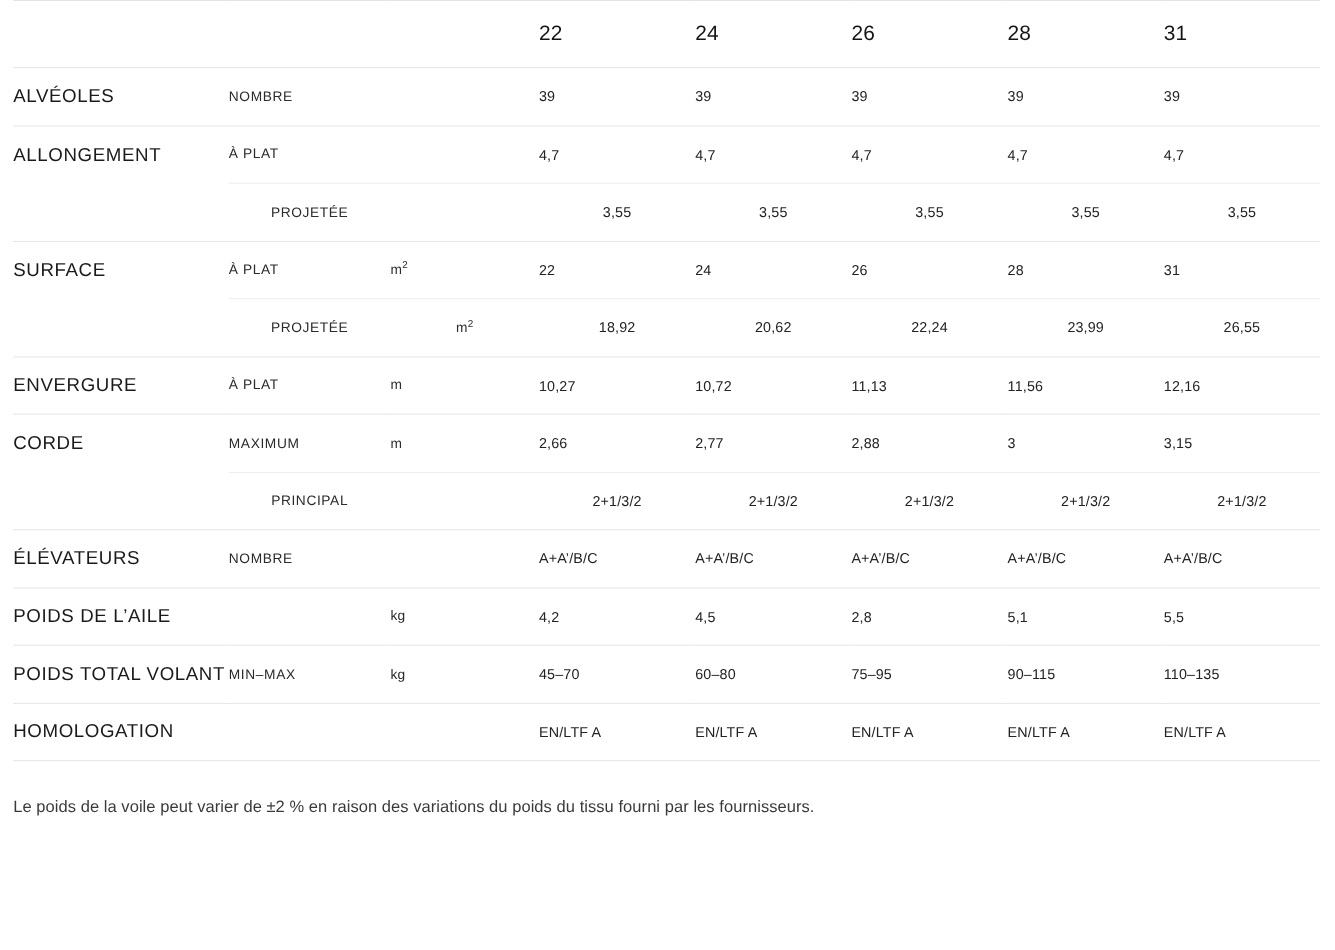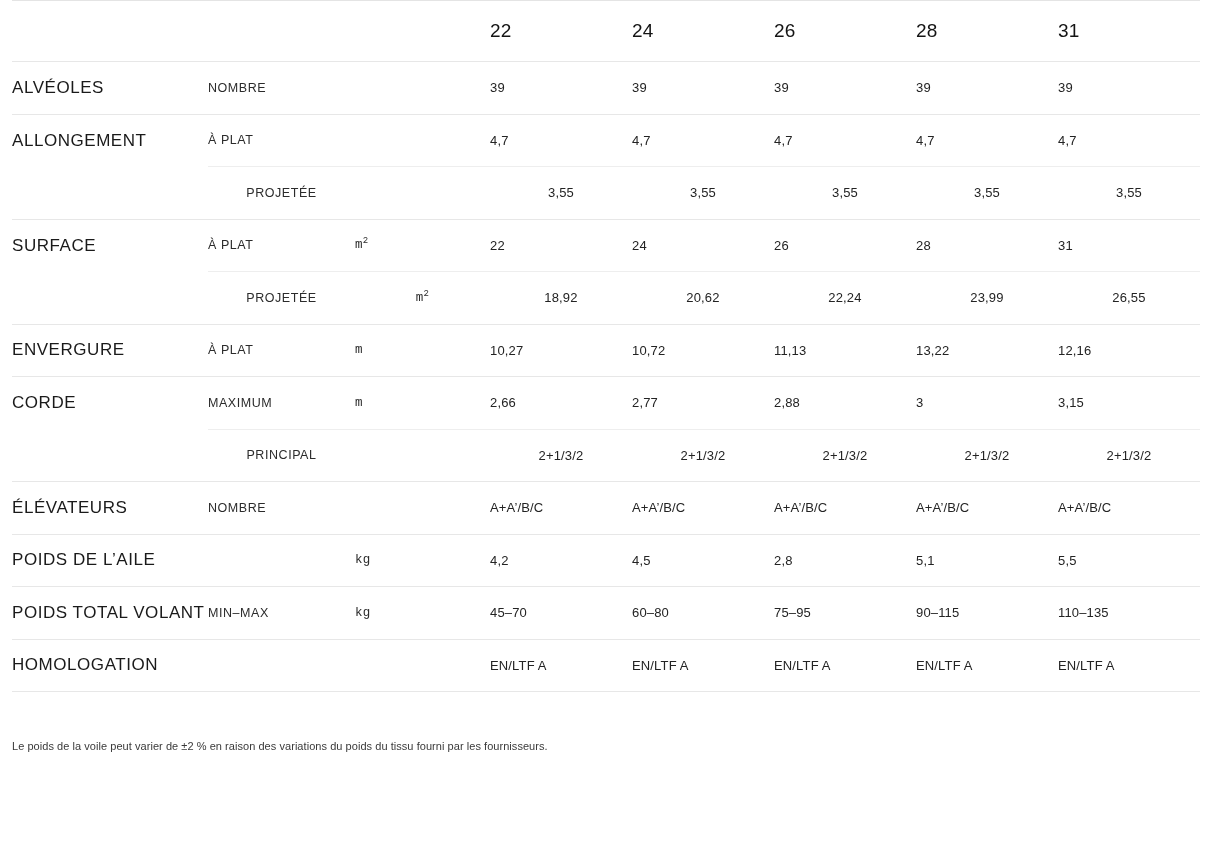--- a/index.html
+++ b/index.html
@@ -86,21 +86,20 @@
   }
   .sublab {
     font-size: 12.5px;
     letter-spacing: 0.55px;
     color: #2b2b2b;
   }
   .unit {
     font-size: 12.5px;
     color: #2b2b2b;
     letter-spacing: 0.2px;
-    font-family: Liberation Mono, monospace;
   }
   .dcell {
     font-size: 13px;
     color: #232323;
     letter-spacing: 0.15px;
   }
 
   .sup-2 {
     font-size: 9px;
     vertical-align: super;
@@ -108,22 +107,22 @@
   }
 
   
   .table-end {
     width: 1188px;
     margin: 0 14px 0 12px;
     border-top: 1px solid #e7e7e7;
     height: 0;
   }
   .footnote {
-    margin: 47px 14px 0 12px;
-    font-size: 11px;
+    margin: 31px 14px 0 12px;
+    font-size: 15px;
     color: #3a3a3a;
     letter-spacing: 0.05px;
     line-height: 1.4;
   }
 </style>
 </head>
 <body>
 
 <div class="spec-sheet">
 
@@ -201,21 +200,21 @@
           <td class="dcell">23,99</td>
           <td class="dcell">26,55</td>
         </tr>
         <tr class="spec-row">
           <td class="lab">ENVERGURE</td>
           <td class="sublab">À PLAT</td>
           <td class="unit">m</td>
           <td class="dcell">10,27</td>
           <td class="dcell">10,72</td>
           <td class="dcell">11,13</td>
-          <td class="dcell">13,22</td>
+          <td class="dcell">11,56</td>
           <td class="dcell">12,16</td>
         </tr>
         <tr class="spec-row">
           <td class="lab">CORDE</td>
           <td class="sublab">MAXIMUM</td>
           <td class="unit">m</td>
           <td class="dcell">2,66</td>
           <td class="dcell">2,77</td>
           <td class="dcell">2,88</td>
           <td class="dcell">3</td>

